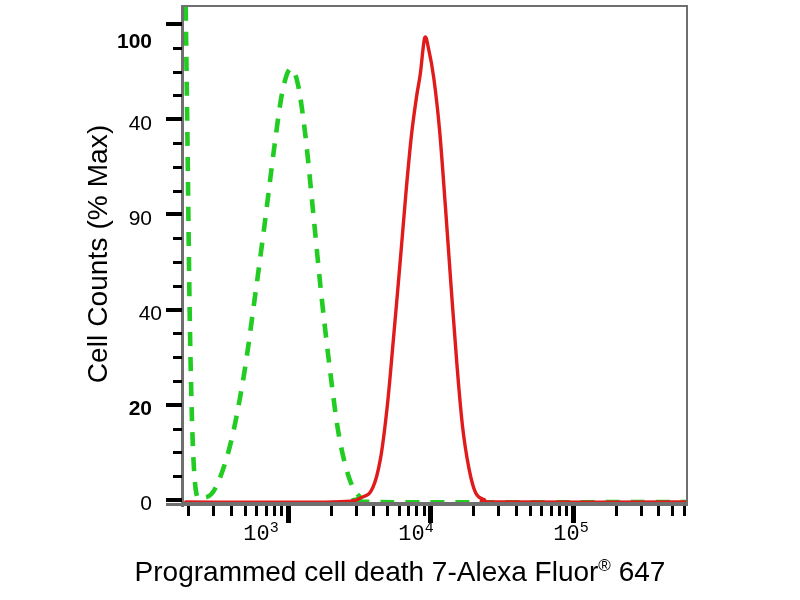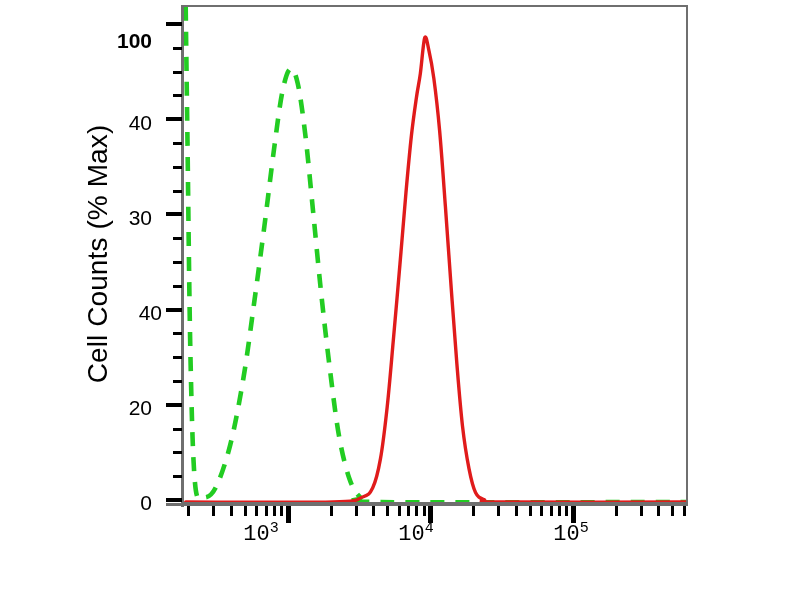--- a/index.html
+++ b/index.html
@@ -58,23 +58,23 @@
 </style>
 </head>
 <body>
 
 <div id="root">
 
   <div id="ylabel">Cell Counts (% Max)</div>
 
   <div class="ytl" style="top:30px;left:82px;font-weight:bold;">100</div>
   <div class="ytl" style="top:112px;left:82px;">40</div>
-  <div class="ytl" style="top:207px;left:82px;">30</div>
+  <div class="ytl" style="top:207px;left:82px;">90</div>
   <div class="ytl" style="top:302px;left:92px;">40</div>
-  <div class="ytl" style="top:397px;left:82px;">20</div>
+  <div class="ytl" style="top:397px;left:82px;font-weight:bold;">20</div>
   <div class="ytl" style="top:492px;left:82px;">0</div>
 
   <div id="plot">
     <svg id="curves" width="502" height="495" viewBox="0 0 502 495">
       <path id="p-green" class="curve-green" d="M1.70,0.00C1.97,20.63 2.54,65.05 3.35,123.75C4.15,182.45 5.25,293.51 6.52,352.21C7.80,410.91 8.90,452.96 11.00,475.96C13.09,498.97 15.64,489.45 19.08,490.24C22.52,491.03 27.09,489.45 31.61,480.72C36.14,472.00 41.61,456.13 46.24,437.88C50.87,419.64 55.40,395.05 59.40,371.25C63.40,347.45 66.74,320.48 70.24,295.10C73.74,269.71 77.12,244.33 80.41,218.94C83.69,193.56 86.98,165.00 89.95,142.79C92.91,120.58 95.51,99.16 98.21,85.67C100.91,72.19 103.54,63.46 106.12,61.88C108.70,60.29 111.14,65.05 113.69,76.15C116.23,87.26 118.83,107.09 121.40,128.51C123.97,149.93 126.50,178.49 129.12,204.66C131.73,230.84 134.32,259.40 137.11,285.58C139.90,311.75 142.88,337.93 145.84,361.73C148.81,385.53 151.68,410.12 154.92,428.37C158.15,446.61 161.72,460.89 165.25,471.20C168.79,481.51 171.70,486.27 176.14,490.24C180.58,494.21 137.60,494.21 191.91,495.00C246.22,495.79 450.32,495.00 502.00,495.00"></path>
       <path id="p-red" class="curve-red" d="M1.70,495.00C26.25,495.00 119.62,495.79 149.02,495.00C178.42,494.21 171.48,492.62 178.10,490.24C184.72,487.86 185.69,487.07 188.74,480.72C191.79,474.38 193.98,465.65 196.39,452.16C198.80,438.68 201.04,419.64 203.20,399.81C205.35,379.98 207.20,356.97 209.33,333.17C211.46,309.38 213.86,281.61 215.97,257.02C218.07,232.43 220.05,207.04 221.96,185.63C223.87,164.21 225.68,144.37 227.42,128.51C229.17,112.64 230.96,100.75 232.44,90.43C233.93,80.12 234.96,76.55 236.34,66.63C237.71,56.72 239.30,34.90 240.71,30.94C242.12,26.97 243.27,36.09 244.79,42.84C246.31,49.58 248.04,57.91 249.84,71.39C251.65,84.88 253.70,102.33 255.63,123.75C257.56,145.17 259.50,173.73 261.43,199.90C263.36,226.08 265.28,254.64 267.19,280.82C269.10,307.00 271.00,333.97 272.88,356.97C274.76,379.98 276.45,401.39 278.47,418.85C280.49,436.30 282.82,450.58 284.99,461.68C287.17,472.79 288.99,480.32 291.51,485.48C294.04,490.64 295.98,491.03 300.16,492.62C304.35,494.21 282.97,494.60 316.61,495.00C350.25,495.40 471.10,495.00 502.00,495.00"></path>
     </svg>
   </div>
 
   <div id="axis-left"></div>
@@ -141,14 +141,17 @@
   <div class="xtl" style="left:261px;">
     <span>10</span><sup>3</sup>
   </div>
   <div class="xtl" style="left:416px;">
     <span>10</span><sup>4</sup>
   </div>
   <div class="xtl" style="left:571px;">
     <span>10</span><sup>5</sup>
   </div>
 
+  <div id="caption">
+    <span>Programmed cell death 7-Alexa Fluor</span><sup>®</sup><span> 647</span>
+  </div>
 
 </div>
 
 </body></html>

